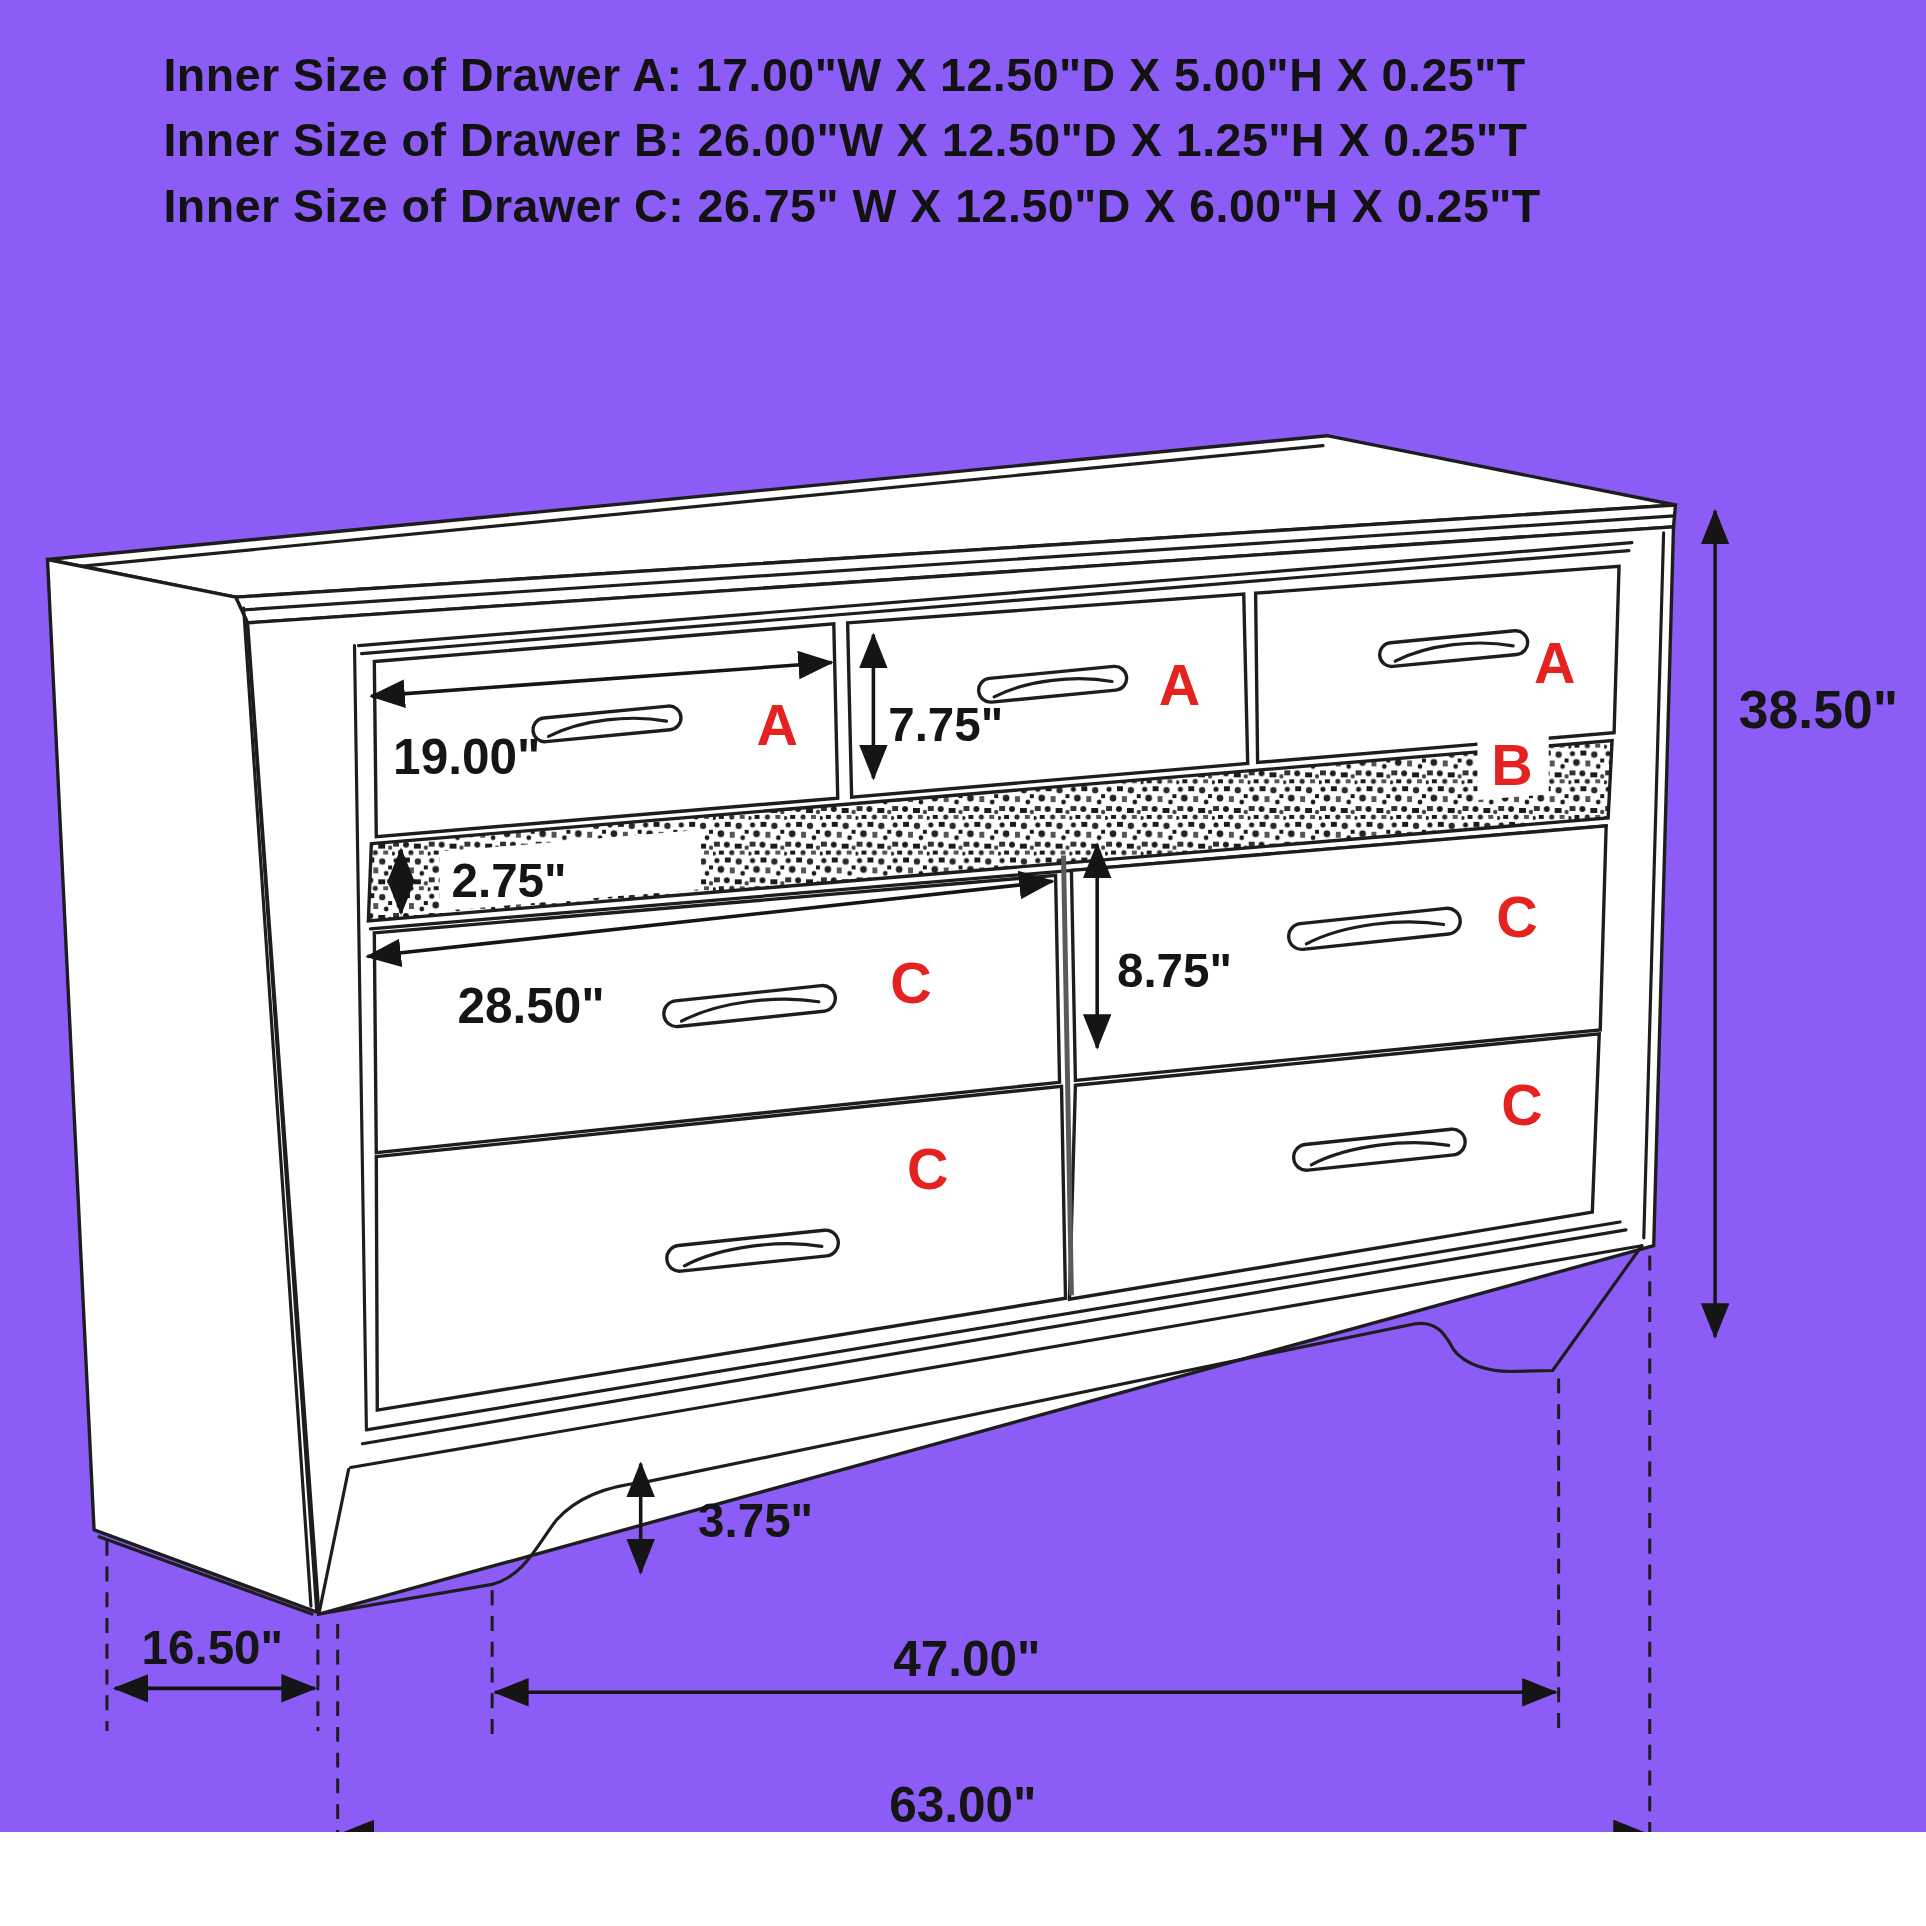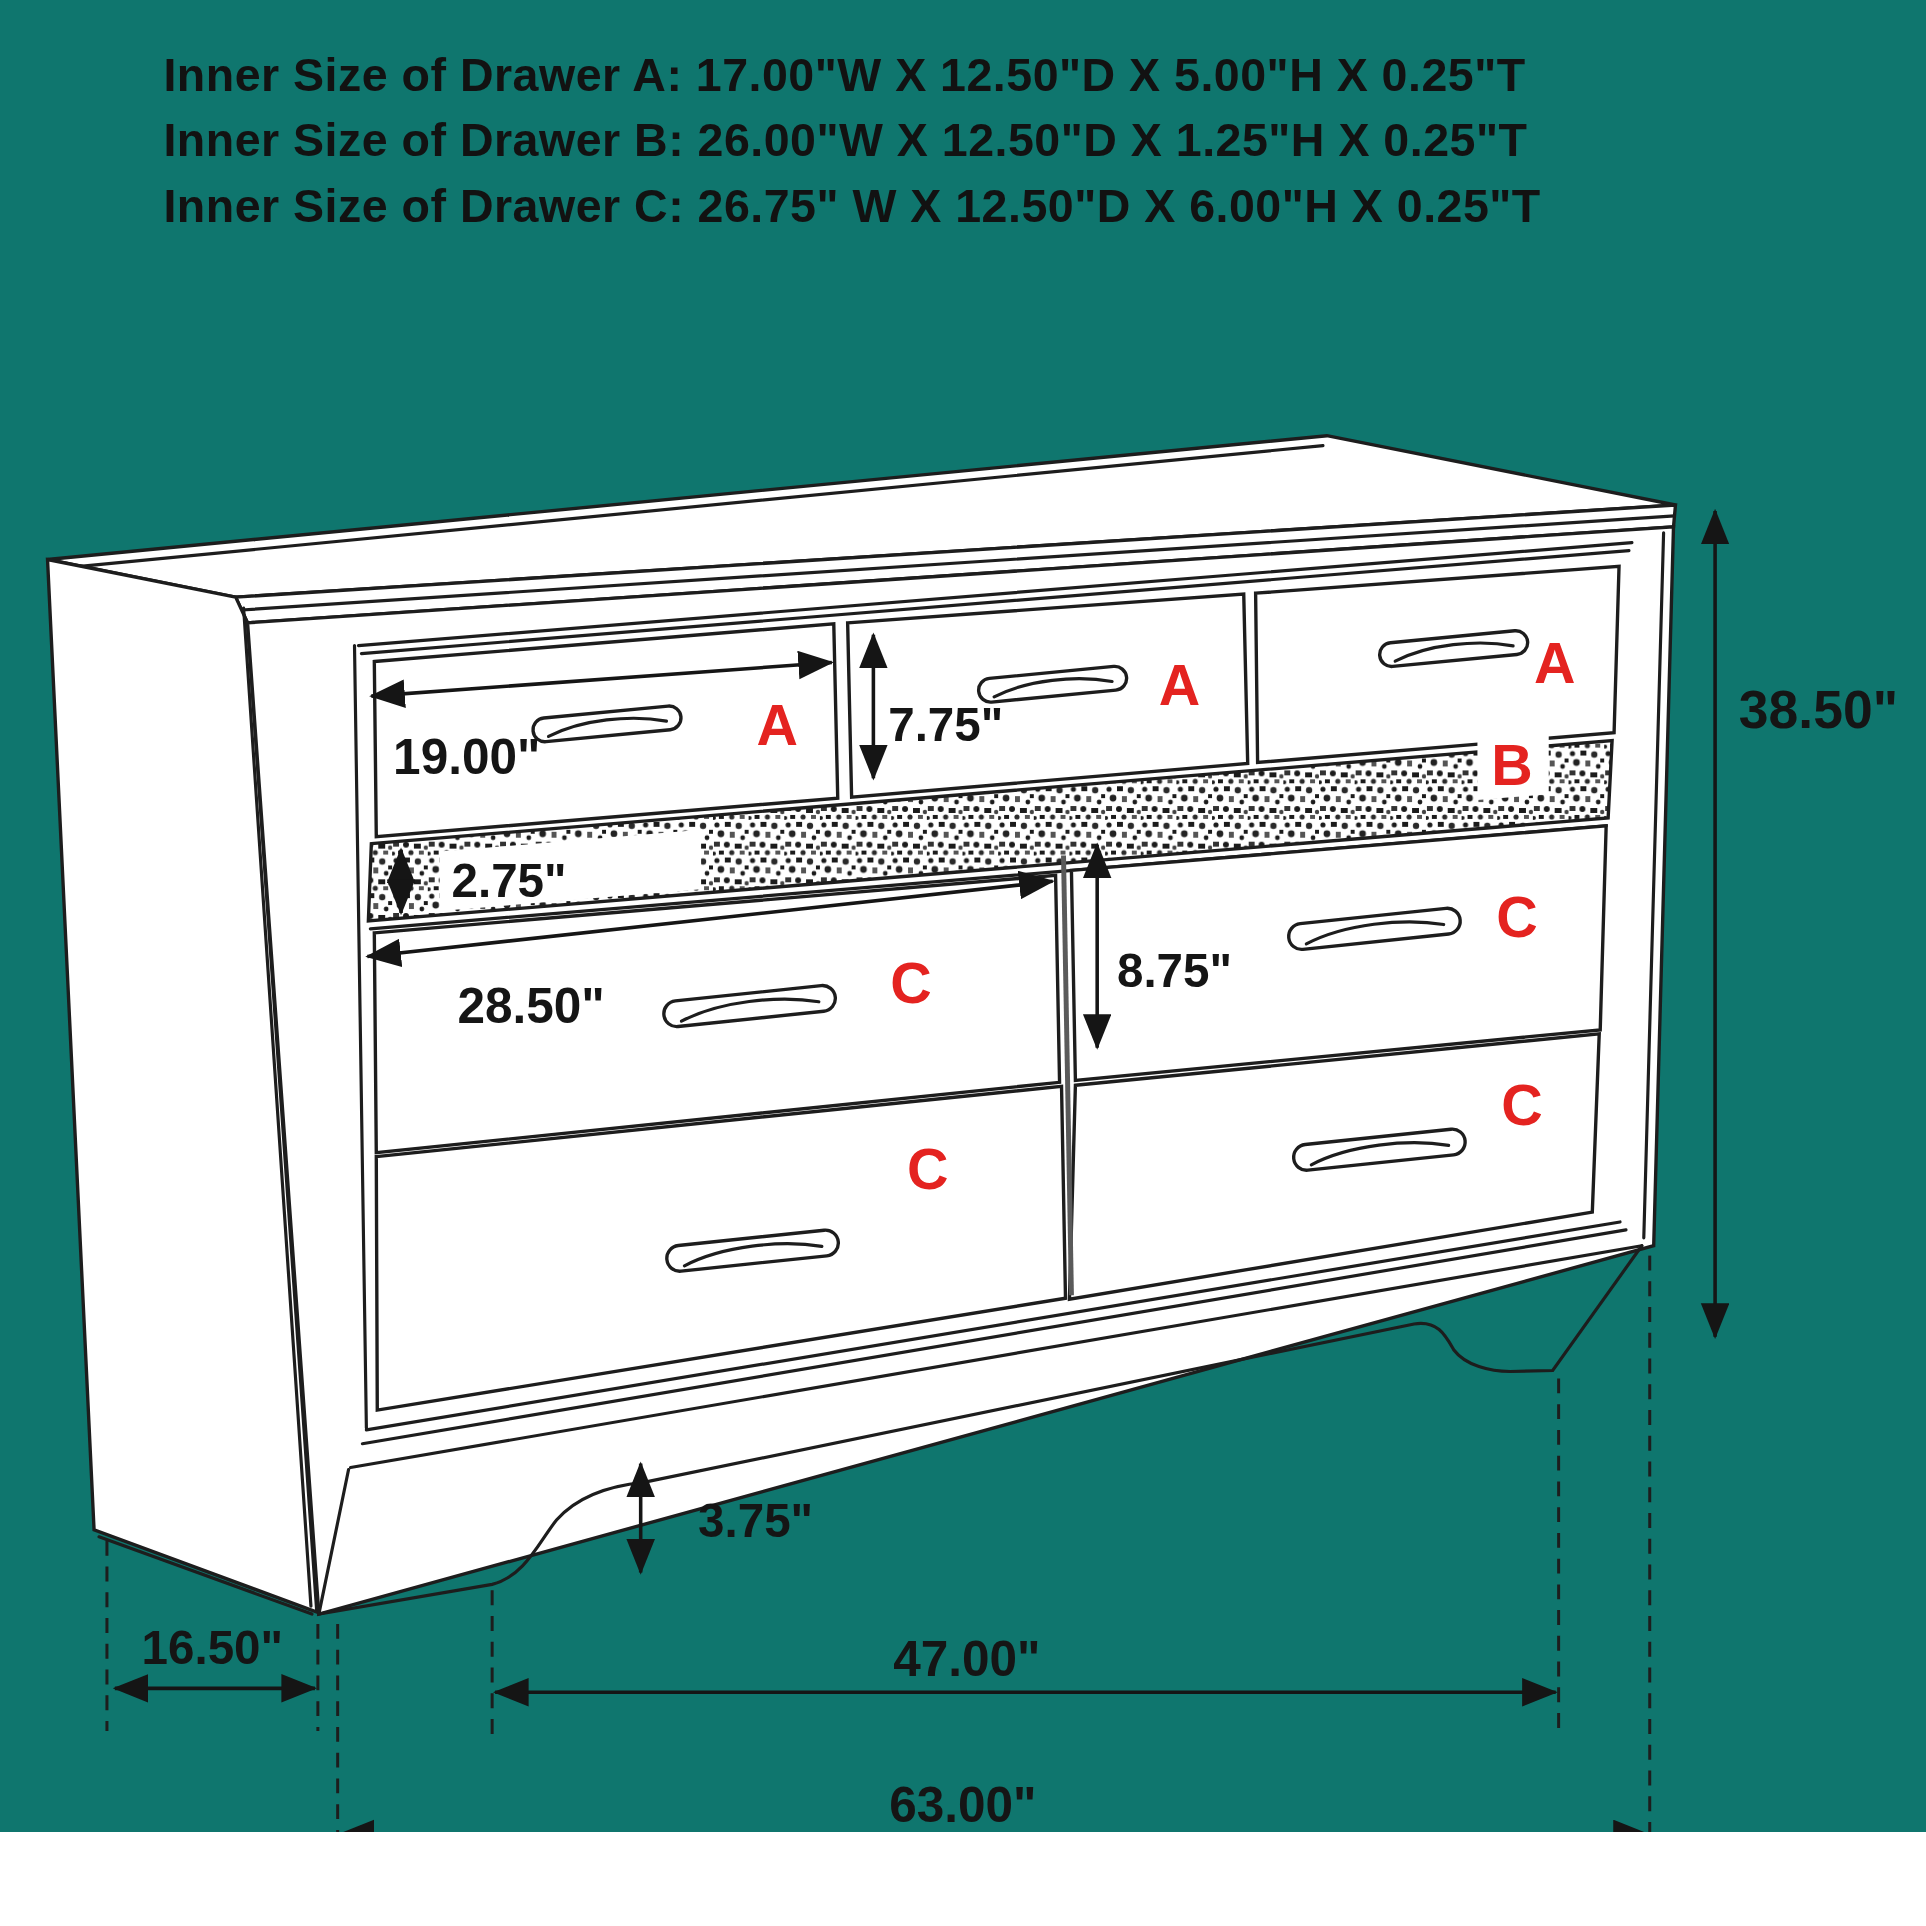--- a/index.html
+++ b/index.html
@@ -1,16 +1,16 @@
 <!DOCTYPE html>
 <html><head>
 <meta charset="utf-8">
 <style>
   html,body{margin:0;padding:0;background:#ffffff;}
-  #page-root{position:relative;width:1927px;height:1832px;background:#0f766e;overflow:hidden;
+  #page-root{position:relative;width:1927px;height:1832px;background:#8b5cf6;overflow:hidden;
     font-family:"Liberation Sans", sans-serif;}
   svg text{font-family:"Liberation Sans", sans-serif;}
   .spec-line{font-weight:bold;fill:#121212;font-size:47px;letter-spacing:0.5px;}
   .dim-text{font-weight:bold;fill:#151515;}
   .red-label{font-weight:bold;fill:#e42320;font-size:58px;}
   .ln{stroke:#1d1d1d;stroke-width:3.2;fill:none;stroke-linecap:round;}
   .lnf{stroke:#1d1d1d;stroke-width:3.4;fill:#ffffff;}
   .dim{stroke:#151515;stroke-width:3.6;fill:none;}
   .ext{stroke:#1d1d1d;stroke-width:3;fill:none;stroke-dasharray:15 11;}
 </style>

